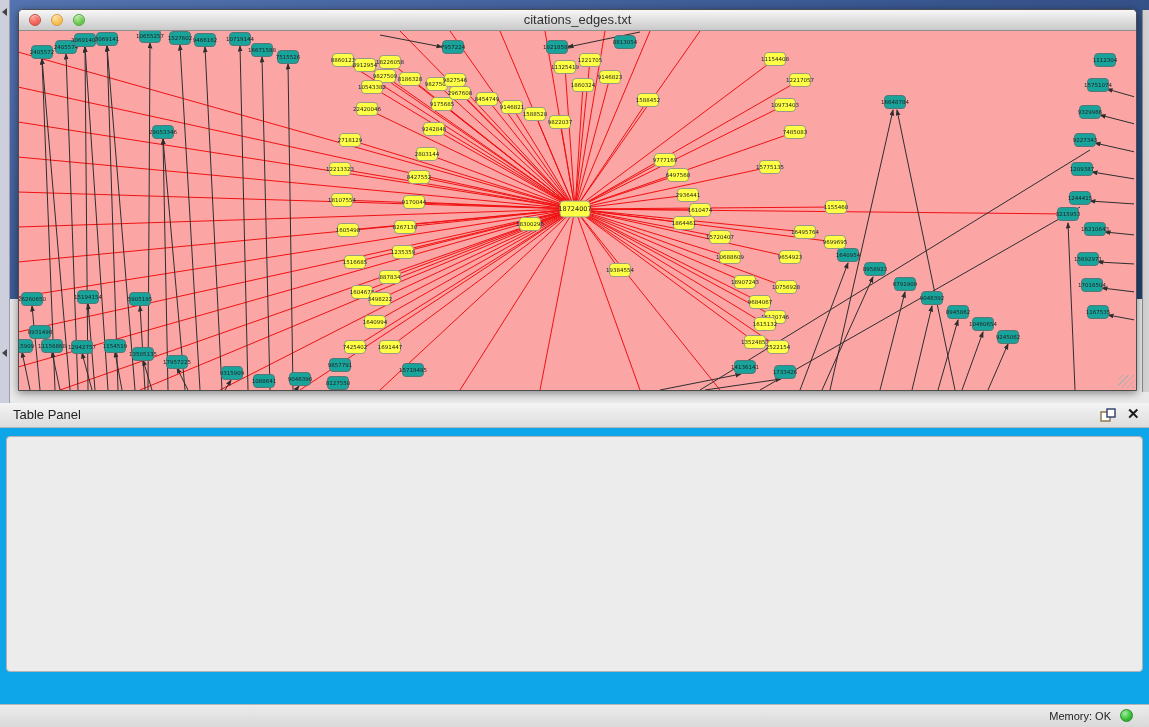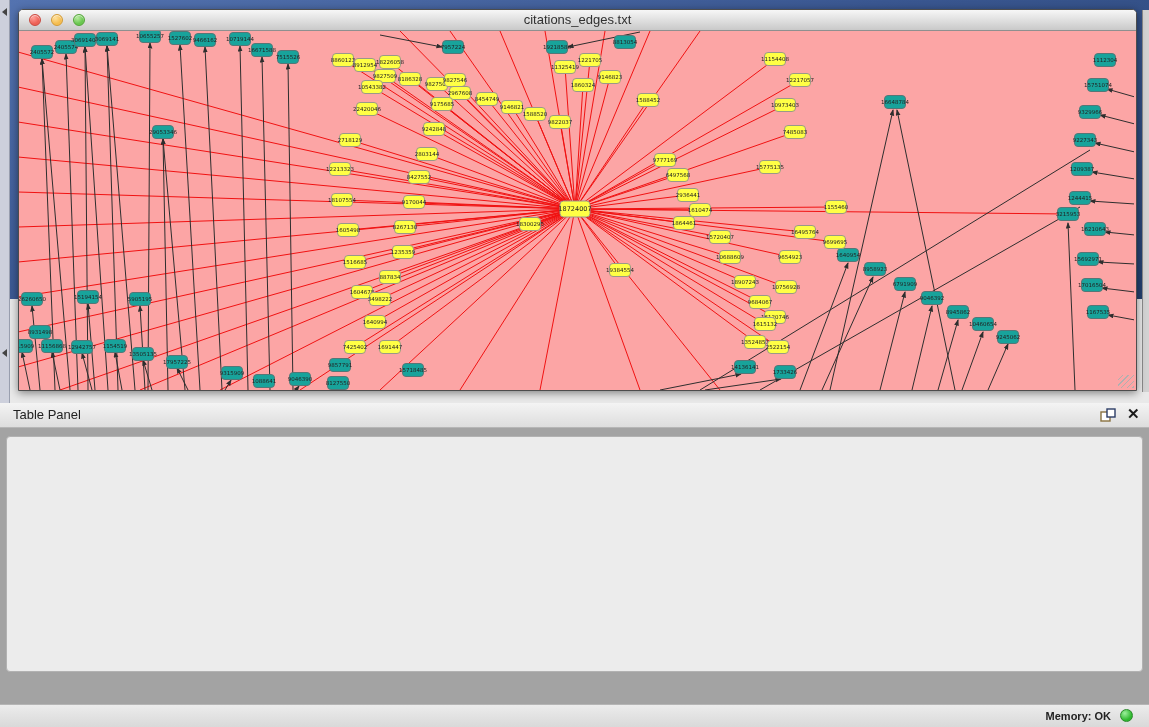--- a/index.html
+++ b/index.html
@@ -21,29 +21,29 @@
   .tl{position:absolute;top:4px;width:12px;height:12px;border-radius:50%;box-shadow:inset 0 1px 1px rgba(255,255,255,.7);}
   .tl.red{left:10px;background:radial-gradient(circle at 35% 30%,#ff9d96,#ee6156 60%);border:1px solid #c9483e;box-sizing:border-box;}
   .tl.yel{left:32px;background:radial-gradient(circle at 35% 30%,#ffe09a,#f5bd4f 60%);border:1px solid #d29a34;box-sizing:border-box;}
   .tl.grn{left:54px;background:radial-gradient(circle at 35% 30%,#b6eb9e,#69c74f 60%);border:1px solid #53a438;box-sizing:border-box;}
   .net-canvas{position:absolute;left:0;top:21px;right:0;bottom:0;background:#fca5a5;}
   .net-canvas svg{position:absolute;left:0;top:0;}
   .grip{position:absolute;right:2px;bottom:2px;width:16px;height:13px;
         background:repeating-linear-gradient(135deg,transparent 0 3px,#b0b0b0 3px 4px);}
 
   
-  .table-panel{position:absolute;left:0;top:403px;width:1149px;height:324px;background:#a3a3a3;}
+  .table-panel{position:absolute;left:0;top:403px;width:1149px;height:324px;background:#0ea5e9;}
   .tp-header{height:24px;background:linear-gradient(#f4f4f4,#dddddd);border-bottom:1px solid #b6b6b6;position:relative;}
   .tp-title{position:absolute;left:13px;top:4px;font-size:13px;color:#222;}
   .tp-float{position:absolute;left:1100px;top:5px;cursor:pointer;}
   .tp-close{position:absolute;left:1127px;top:2px;font-size:15px;font-weight:bold;color:#1a1a1a;cursor:pointer;}
   .tab-pane{position:absolute;left:6px;top:33px;width:1135px;height:234px;border:1px solid #b2b2b2;border-radius:4px;background:#ececec;}
 
   .statusbar{position:absolute;left:0;top:704px;width:1149px;height:23px;
-             background:linear-gradient(#ececec,#d9d9d9);border-top:1px solid #b5b5b5;box-sizing:border-box;font-weight:bold;}
+             background:linear-gradient(#ececec,#d9d9d9);border-top:1px solid #b5b5b5;box-sizing:border-box;}
   .mem{position:absolute;right:38px;top:5px;font-size:11px;color:#222;}
   .led{position:absolute;right:16px;top:4px;width:13px;height:13px;border-radius:50%;
        background:radial-gradient(circle at 35% 30%,#9cf09c,#2eb82e 65%);border:1px solid #2a8a2a;box-sizing:border-box;}
 </style>
 </head>
 <body>
 
 <div class="desktop">
   <div class="left-strip">
     <div class="collapse-arrow" style="top:8px"></div>

